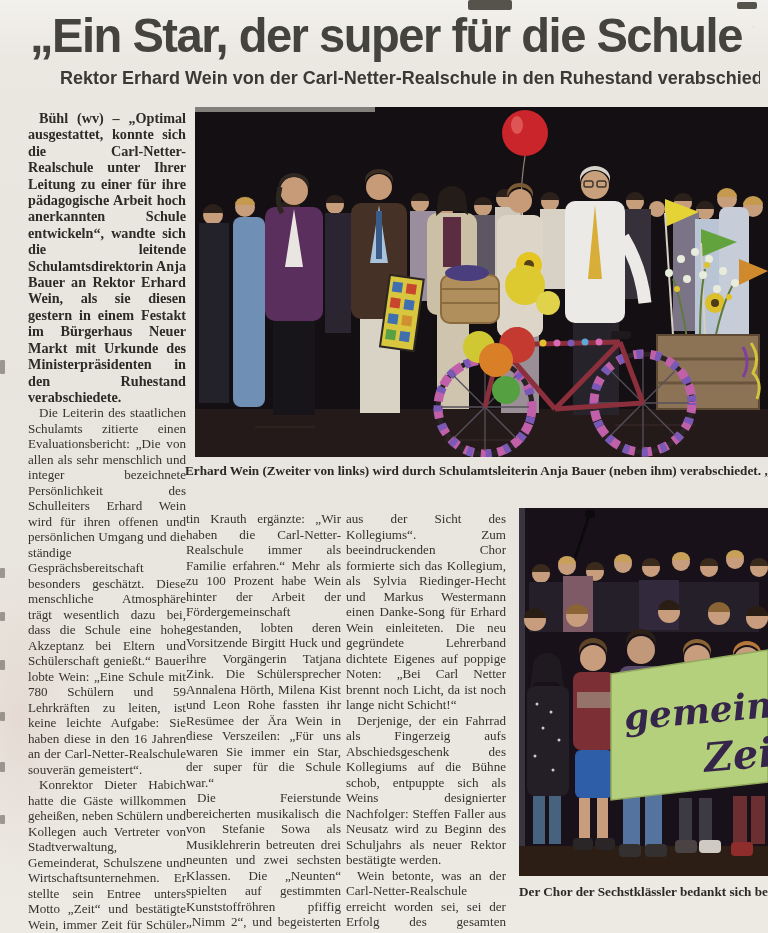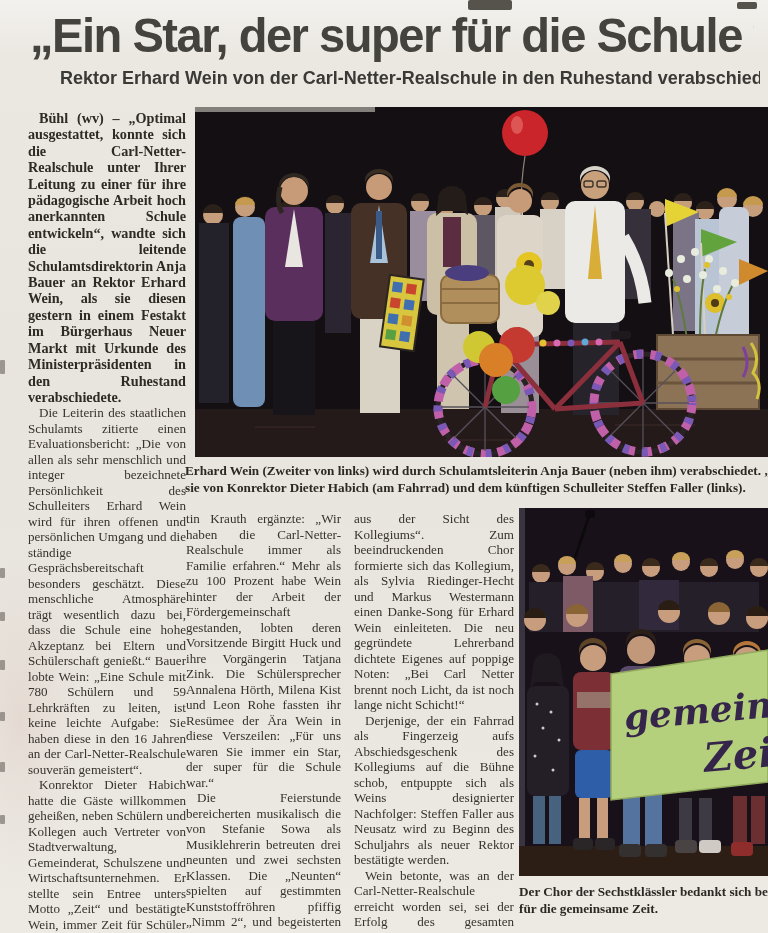--- a/index.html
+++ b/index.html
@@ -39,21 +39,21 @@
     hyphens:auto;-webkit-hyphens:auto;overflow-wrap:break-word;
   }
   .textcol p{margin:0;text-indent:11px;}
   .textcol.cont p:first-child{text-indent:0;}
   .lead{
     font-weight:bold;font-size:14.2px;line-height:16.4px;margin:0 0 9px 0;
     text-align:justify;hyphens:auto;-webkit-hyphens:auto;overflow-wrap:break-word;color:#2e2b26;
   }
   #col1{left:28px;top:110px;width:158px;height:823px;}
   #col2{left:186px;top:511px;width:155px;height:422px;font-family:Liberation Serif, serif;}
-  #col3{left:354px;top:511px;width:160px;height:422px;}
+  #col3{left:346px;top:511px;width:160px;height:422px;}
 
   .photo{position:absolute;overflow:hidden;background:#130f12;}
   #photo1{left:195px;top:107px;width:573px;height:350px;}
   #photo2{left:519px;top:508px;width:249px;height:368px;}
   .photo svg{display:block;}
 
   .caption{
     position:absolute;overflow:hidden;
     font-weight:bold;font-size:13.2px;line-height:16.5px;color:#2c2925;
   }
@@ -314,21 +314,20 @@
         <circle cx="284" cy="240" r="16" fill="#cfc832"></circle>
         <circle cx="322" cy="238" r="18" fill="#c53a30"></circle>
         <circle cx="301" cy="253" r="17" fill="#d97f28"></circle>
         <circle cx="311" cy="283" r="14" fill="#55a041"></circle>
       </g>
     </svg>
   </div>
 
   <div id="caption1" class="caption">
     <div>Erhard Wein (Zweiter von links) wird durch Schulamtsleiterin Anja Bauer (neben ihm) verabschiedet. „Gera</div>
-    <div>sie von Konrektor Dieter Habich (am Fahrrad) und dem künftigen Schulleiter Steffen Faller (links).</div>
   </div>
 
   <div id="col2" class="textcol cont">
       <p>tin Krauth ergänzte: „Wir haben die Carl-Netter-Realschule immer als Familie erfahren.“ Mehr als zu 100 Prozent habe Wein hinter der Arbeit der Fördergemeinschaft gestanden, lobten deren Vorsitzende Birgitt Huck und ihre Vorgängerin Tatjana Zink. Die Schülersprecher Annalena Hörth, Milena Kist und Leon Rohe fassten ihr Resümee der Ära Wein in diese Verszeilen: „Für uns waren Sie immer ein Star, der super für die Schule war.“</p>
       <p>Die Feierstunde bereicherten musikalisch die von Stefanie Sowa als Musiklehrerin betreuten drei neunten und zwei sechsten Klassen. Die „Neunten“ spielten auf gestimmten Kunststoffröhren pfiffig „Nimm 2“, und begeisterten als Bläserensemble mit „You raise me up“. Die „Sechsten“ verpackten singend ihr Dankeschön in „Irgendwas bleibt“.</p>
     </div>
 
   <div id="col3" class="textcol cont">
       <p>aus der Sicht des Kollegiums“. Zum beeindruckenden Chor formierte sich das Kollegium, als Sylvia Riedinger-Hecht und Markus Westermann einen Danke-Song für Erhard Wein einleiteten. Die neu gegründete Lehrerband dichtete Eigenes auf poppige Noten: „Bei Carl Netter brennt noch Licht, da ist noch lange nicht Schicht!“</p>
       <p>Derjenige, der ein Fahrrad als Fingerzeig aufs Abschiedsgeschenk des Kollegiums auf die Bühne schob, entpuppte sich als Weins designierter Nachfolger: Steffen Faller aus Neusatz wird zu Beginn des Schuljahrs als neuer Rektor bestätigte werden.</p>
@@ -441,16 +440,15 @@
       <g>
         <polygon points="92,166 249,142 249,274 92,292" fill="#b5d07c" stroke="#90a95c" stroke-width="1.5"></polygon>
         <text x="106" y="222" transform="rotate(-5 106 222)" font-family="DejaVu Serif, serif" font-style="italic" font-weight="bold" font-size="36" fill="#35254a">gemeins</text>
         <text x="186" y="264" transform="rotate(-5 186 264)" font-family="DejaVu Serif, serif" font-style="italic" font-weight="bold" font-size="40" fill="#35254a">Zei</text>
       </g>
     </svg>
   </div>
 
   <div id="caption2" class="caption">
     <div>Der Chor der Sechstklässler bedankt sich bei</div>
-    <div>für die gemeinsame Zeit.</div>
   </div>
 
 </div>
 
 </body></html>

